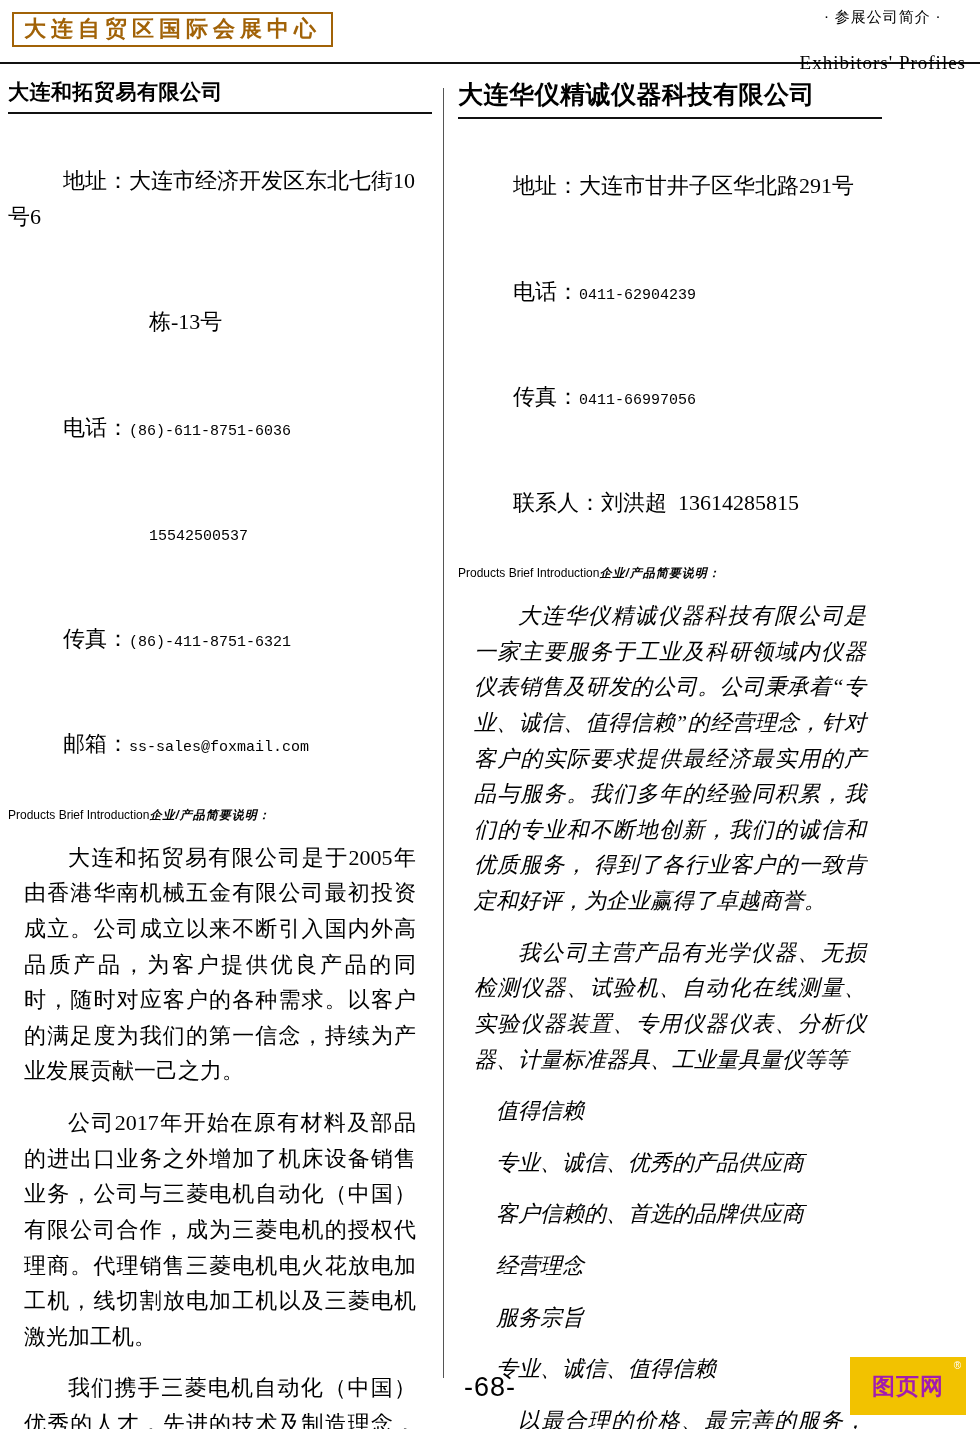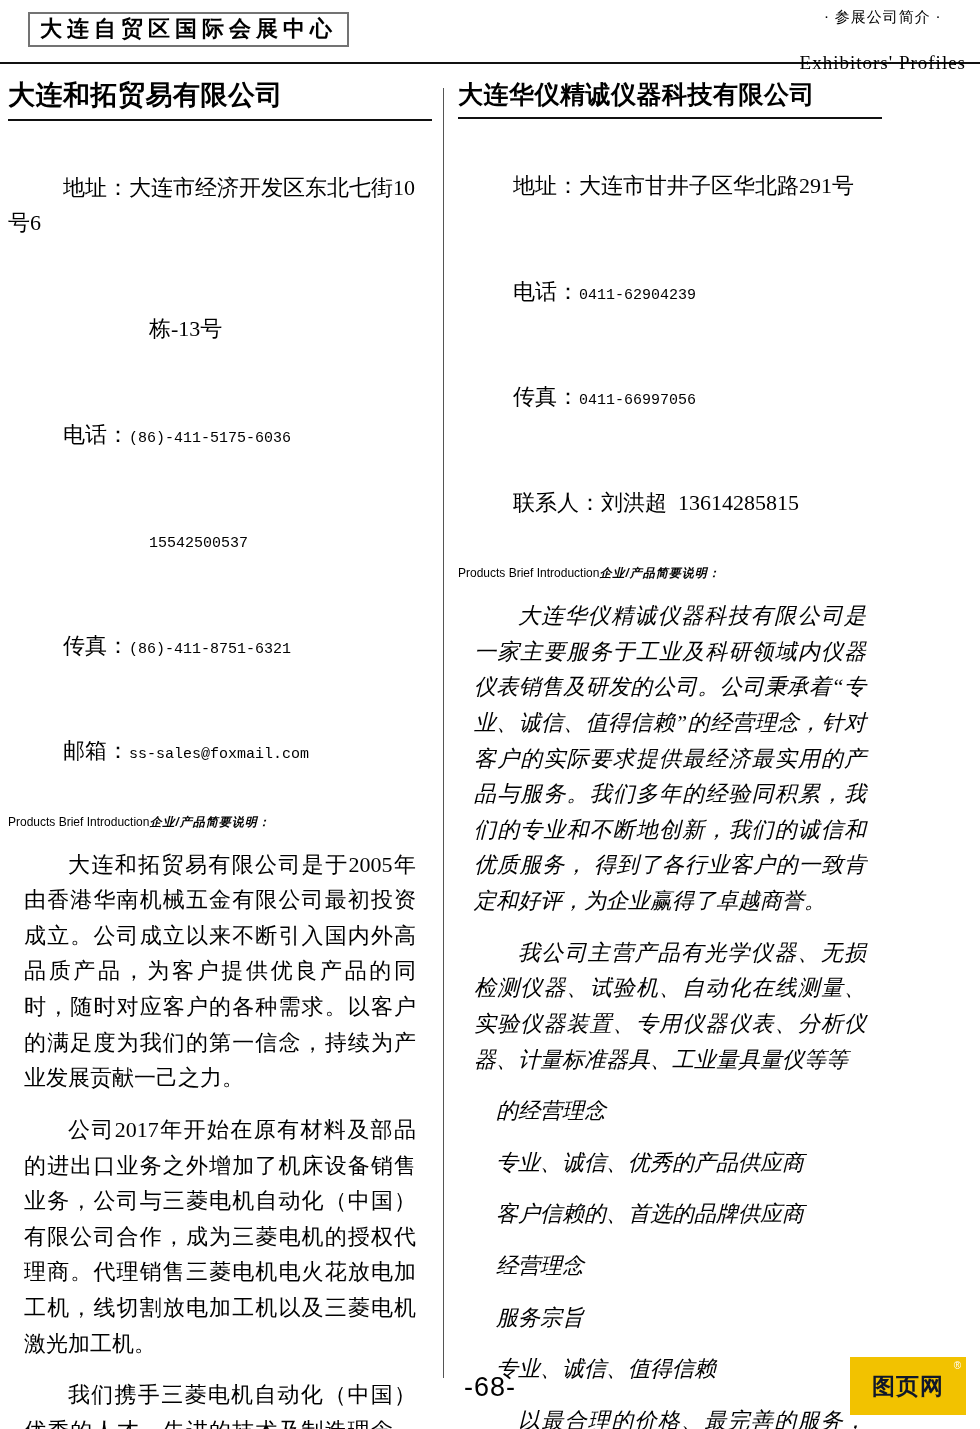--- a/index.html
+++ b/index.html
@@ -27,30 +27,30 @@
   .header {
     position: absolute;
     top: 0;
     left: 0;
     width: 980px;
     height: 62px;
     border-bottom: 2px solid #111;
   }
   .header-left {
     position: absolute;
-    left: 28px;
+    left: 12px;
     top: 12px;
-    border: 2px solid #737373;
+    border: 2px solid #a16207;
     padding: 4px 10px 5px 10px;
     font-family: "Liberation Sans", "DejaVu Sans", sans-serif;
     font-weight: bold;
     font-size: 22px;
     letter-spacing: 5px;
     line-height: 1;
-    color: #000000;
+    color: #a16207;
   }
   .header-right {
     position: absolute;
     right: 14px;
     top: 8px;
     text-align: center;
     line-height: 1.25;
   }
   .header-right .cn {
     font-size: 15px;
@@ -85,21 +85,21 @@
     left: 443px;
     top: 8px;
     width: 0;
     height: 1290px;
     border-left: 1px solid #555;
   }
 
   .company-title {
     font-family: "Liberation Sans", "DejaVu Sans", sans-serif;
     font-weight: bold;
-    font-size: 27px;
+    font-size: 21px;
     line-height: 1.15;
     letter-spacing: 0.5px;
     padding-bottom: 8px;
     border-bottom: 2px solid #111;
     margin: 0 0 14px 0;
   }
   .company-title.small { font-size: 25px; }
 
   .contact {
     font-size: 22px;
@@ -171,21 +171,21 @@
     height: 58px;
     background: #f2c200;
     display: flex;
     align-items: center;
     justify-content: center;
   }
   .watermark .wm-text {
     font-family: "Liberation Sans", "DejaVu Sans", sans-serif;
     font-weight: bold;
     font-size: 23px;
-    color: #0f172a;
+    color: #a21caf;
     letter-spacing: 1px;
   }
   .watermark .wm-reg {
     position: absolute;
     top: 3px;
     right: 5px;
     font-size: 10px;
     color: #ffffff;
     font-family: "Liberation Sans", sans-serif;
   }
@@ -210,21 +210,21 @@
       <h2 class="company-title">大连和拓贸易有限公司</h2>
 
       <div class="contact">
         <div class="line">
           <span>地址：</span><span>大连市经济开发区东北七街10号6</span>
         </div>
         <div class="line">
           <span class="indent"></span><span>栋-13号</span>
         </div>
         <div class="line">
-          <span>电话：</span><span class="mono">(86)-411-5175-6036</span>
+          <span>电话：</span><span class="mono">(86)-611-8751-6036</span>
         </div>
         <div class="line">
           <span class="indent"></span><span class="mono">15542500537</span>
         </div>
         <div class="line">
           <span>传真：</span><span class="mono">(86)-411-8751-6321</span>
         </div>
         <div class="line">
           <span>邮箱：</span><span class="mono">ss-sales@foxmail.com</span>
         </div>
@@ -260,21 +260,21 @@
         </div>
       </div>
 
       <div class="brief-heading">
         <span>Products Brief Introduction</span><span class="cn-part">企业/产品简要说明：</span>
       </div>
 
       <div class="body-text">
         <p>大连华仪精诚仪器科技有限公司是一家主要服务于工业及科研领域内仪器仪表销售及研发的公司。公司秉承着“专业、诚信、值得信赖”的经营理念，针对客户的实际要求提供最经济最实用的产品与服务。我们多年的经验同积累，我们的专业和不断地创新，我们的诚信和优质服务， 得到了各行业客户的一致肯定和好评，为企业赢得了卓越商誉。</p>
         <p>我公司主营产品有光学仪器、无损检测仪器、试验机、自动化在线测量、实验仪器装置、专用仪器仪表、分析仪器、计量标准器具、工业量具量仪等等</p>
-        <p class="indent1">的经营理念</p>
+        <p class="indent1">值得信赖</p>
         <p class="indent1">专业、诚信、优秀的产品供应商</p>
         <p class="indent1">客户信赖的、首选的品牌供应商</p>
         <p class="indent1">经营理念</p>
         <p class="indent1">服务宗旨</p>
         <p class="indent1">专业、诚信、值得信赖</p>
         <p>以最合理的价格、最完善的服务，提供最优秀的产品</p>
         <p>以客户需求为导向，以提高客户生产效率及质量为目标，不断引进国内外先进技术同产品，为客户带来更为全面的现场解决方案.</p>
       </div>
     </div>
   </div>

